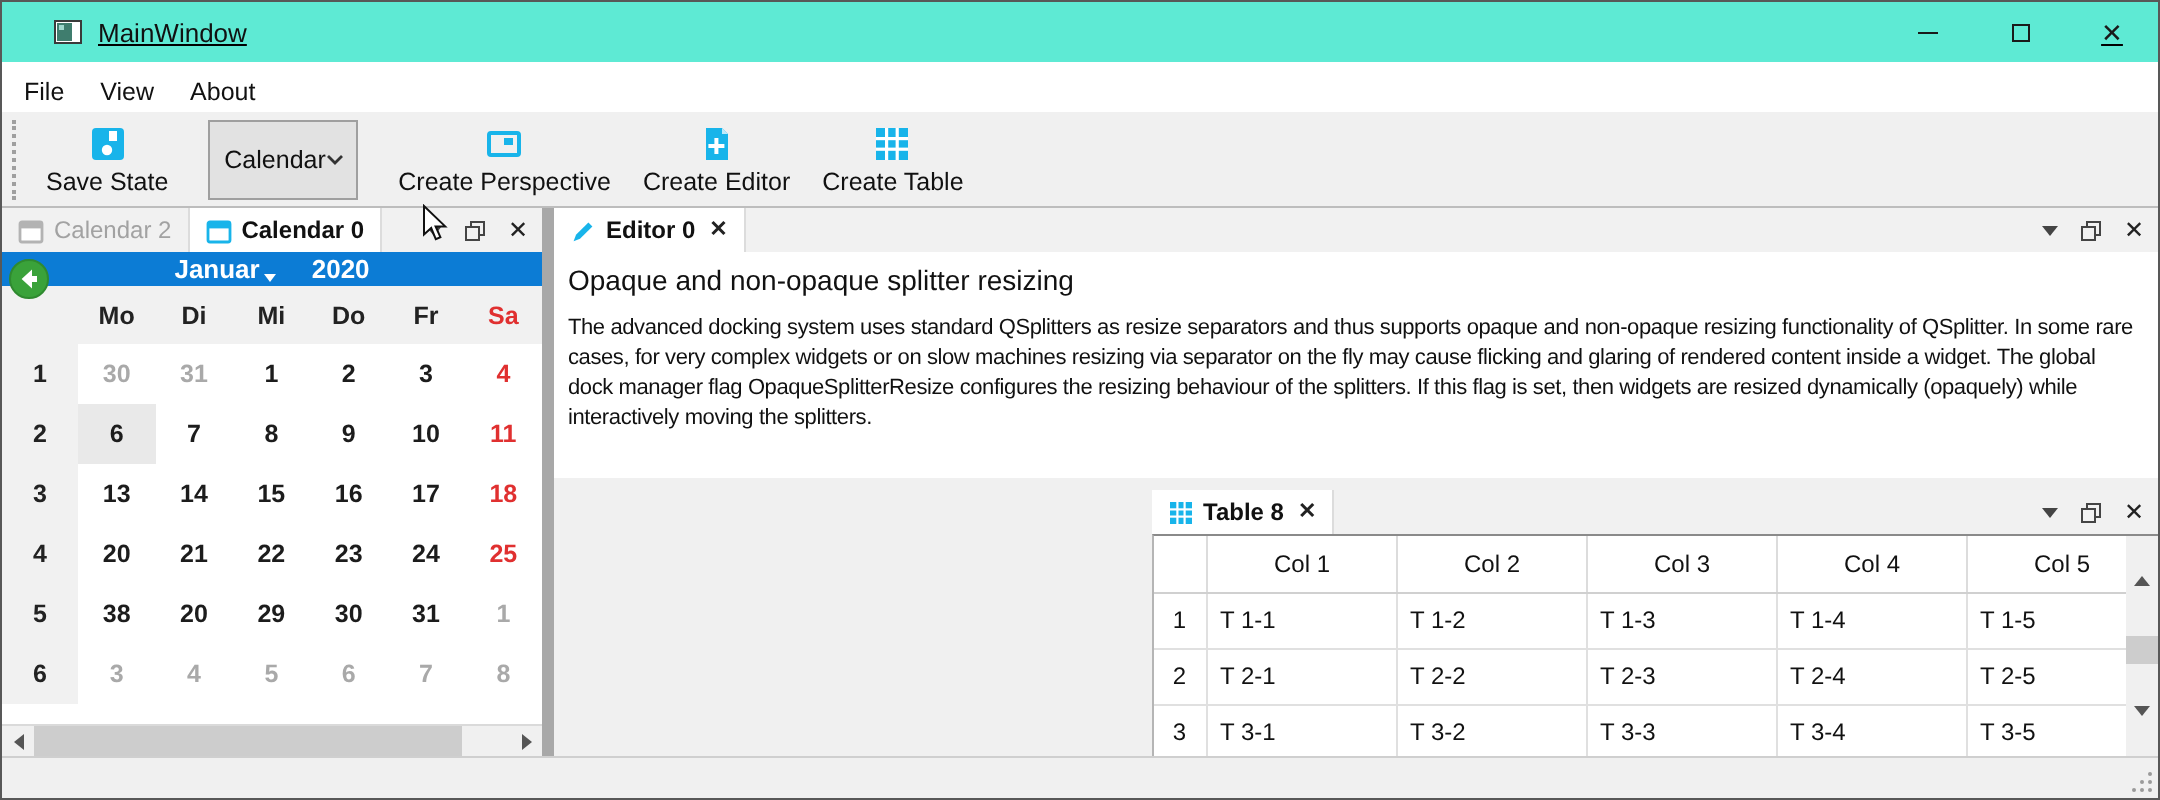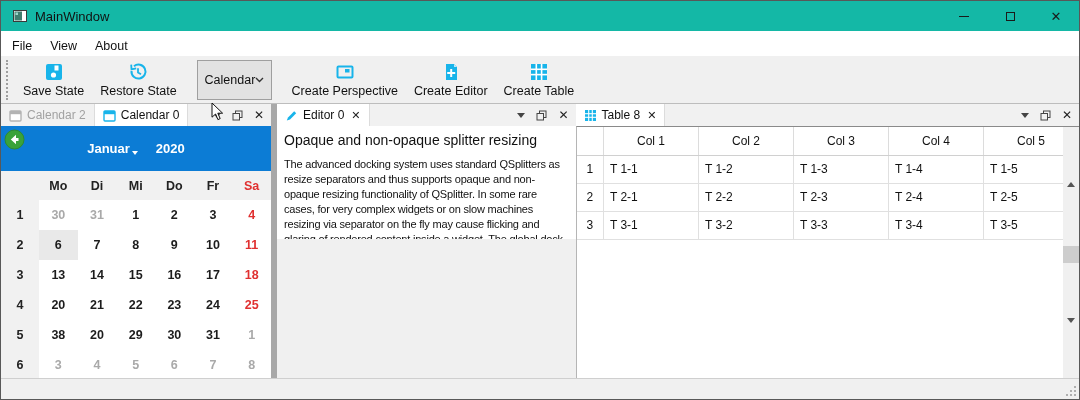--- a/index.html
+++ b/index.html
@@ -3,21 +3,21 @@
 <meta charset="utf-8">
 <style>
   * { box-sizing: border-box; margin: 0; padding: 0; }
   html,body { background:#fff; }
   body { font-family: "Liberation Sans", sans-serif; }
 
   .window { position:relative; width:1080px; height:400px; border:1px solid #585858;
             background:#fff; overflow:hidden; }
 
   
-  .titlebar { height:30px; display:flex; align-items:center; padding-left:11px; background:#14b8a6; }
+  .titlebar { height:30px; display:flex; align-items:center; padding-left:25px; background:#5eead4;text-decoration:underline; }
   .app-title { font-size:13px; color:#111; margin-left:7px; }
   .win-controls { margin-left:auto; display:flex; height:100%; }
   .win-btn { width:46px; height:100%; display:flex; align-items:center; justify-content:center; }
   .glyph-min { width:10px; border-top:1px solid #1a1a1a; display:inline-block; }
   .glyph-max { width:9px; height:9px; border:1px solid #1a1a1a; display:inline-block; }
   .glyph-close { font-size:13px; color:#1a1a1a; line-height:1; }
 
   
   .menubar { height:25px; display:flex; align-items:flex-end; background:#fff; padding-left:2px; }
   .menu-item { padding:3px 9px; font-size:12.5px; color:#111; }
@@ -33,31 +33,31 @@
            font-size:12.5px; color:#111; }
 
   
   .main { display:flex; height:274px; background:#f0f0f0; }
   .vsplitter { width:6px; background:#a8a8a8; }
   .hsplitter { height:6px; background:#a8a8a8; }
 
   .tabbar { height:22px; display:flex; align-items:stretch; background:#f1f1f1; flex:none; }
   .tab { display:flex; align-items:center; gap:5px; padding:0 8px; font-size:12px;
          border-right:1px solid #dcdcdc; color:#111; }
-  .tab.active { background:#fff; }
+  .tab.active { background:#fff;font-weight:bold; }
   .tab.inactive { color:#a2a2a2; }
   .tab-close { font-size:11px; color:#222; margin-left:2px; line-height:1; }
   .dock-btns { margin-left:auto; display:flex; align-items:center; gap:11px; padding-right:7px; }
   .menu-tri { width:0; height:0; border-left:4px solid transparent; border-right:4px solid transparent;
               border-top:5px solid #444; display:inline-block; }
   .dock-close { font-size:12px; color:#222; line-height:1; }
 
   
   .dock-left { width:270px; display:flex; flex-direction:column; background:#fff; }
-  .cal-header { height:45px; background:#0c7cd5; position:relative; display:flex;
+  .cal-header { height:17px; background:#0c7cd5; position:relative; display:flex;
                 align-items:center; justify-content:center; gap:18px; flex:none; }
   .cal-back { position:absolute; left:3px; top:3px; line-height:0; }
   .month-wrap { display:flex; align-items:flex-end; gap:2px; }
   .month-label, .year-label { color:#fff; font-weight:bold; font-size:13px; }
   .month-tri { width:0; height:0; border-left:3.5px solid transparent; border-right:3.5px solid transparent;
                border-top:4px solid #fff; display:inline-block; margin-bottom:1px; }
   .weekday-row { display:grid; grid-template-columns:38px repeat(6,1fr); height:29px;
                  background:#f1f1f1; align-items:center; flex:none; }
   .weekday { text-align:center; font-weight:bold; font-size:12.5px; color:#222; }
   .weekday.weekend { color:#e03030; }
@@ -72,21 +72,21 @@
   .day.selected { background:#e9e9e9; }
   .hscroll { height:16px; border-top:1px solid #dadada; display:flex; background:#f0f0f0; flex:none; }
   .scroll-btn { width:16px; height:100%; display:flex; align-items:center; justify-content:center; }
   .hthumb { width:214px; background:#cdcdcd; }
   .tri-left { width:0;height:0;border-top:4px solid transparent;border-bottom:4px solid transparent;border-right:5px solid #555; }
   .tri-right { width:0;height:0;border-top:4px solid transparent;border-bottom:4px solid transparent;border-left:5px solid #555; }
   .tri-up { width:0;height:0;border-left:4px solid transparent;border-right:4px solid transparent;border-bottom:5px solid #555; }
   .tri-down { width:0;height:0;border-left:4px solid transparent;border-right:4px solid transparent;border-top:5px solid #555; }
 
   
-  .right-col { flex:1; display:flex; min-width:0; }
+  .right-col { flex:1; display:flex; flex-direction:column; min-width:0;align-items:flex-end; }
   .editor-dock { height:135px; display:flex; flex-direction:column; background:#fff; }
   .editor-content { flex:1; padding:6px 8px 0 7px; overflow:hidden; background:#fff; }
   .editor-heading { font-size:14px; color:#111; }
   .editor-paragraph { margin-top:9px; font-size:11px; letter-spacing:-0.2px; line-height:15px; color:#111; }
 
   .table-dock { flex:1; display:flex; flex-direction:column; background:#fff; min-height:0; }
   .table-wrap { flex:1; border-top:1px solid #8a8a8a; border-left:1px solid #b5b5b5;
                 position:relative; overflow:hidden; background:#fff; }
   table { border-collapse:collapse; font-size:12px; color:#111; }
   th { font-weight:400; height:28px; border-right:1px solid #dcdcdc; border-bottom:1px solid #d0d0d0;
@@ -142,30 +142,20 @@
     <span class="tb-handle"></span>
     <div class="tb-btn">
       <span style="line-height:0;">
         <svg width="20" height="20" viewBox="0 0 20 20">
             <rect x="2" y="2" width="16" height="16" rx="2" fill="#18b4ea"></rect>
             <rect x="10.5" y="3.5" width="4" height="5" fill="#fff"></rect>
             <circle cx="9.5" cy="13" r="2.6" fill="#fff"></circle>
           </svg>
       </span>
       <span>Save State</span>
-    </div>
-    <div class="tb-btn">
-      <span style="line-height:0;">
-        <svg width="20" height="20" viewBox="0 0 20 20">
-            <path d="M6 4.2 A7 7 0 1 1 3.5 9" fill="none" stroke="#18b4ea" stroke-width="2"></path>
-            <path d="M3.2 2.6 L3.5 7.4 L8.2 6.4" fill="none" stroke="#18b4ea" stroke-width="1.8"></path>
-            <path d="M10 6.2 V10.4 L13 12.2" fill="none" stroke="#18b4ea" stroke-width="1.8"></path>
-          </svg>
-      </span>
-      <span>Restore State</span>
     </div>
     <div class="combo">
       <span>Calendar</span>
       <span style="line-height:0;">
         <svg width="9" height="6" viewBox="0 0 9 6">
             <polyline points="1,1 4.5,4.5 8,1" fill="none" stroke="#333" stroke-width="1.4"></polyline>
           </svg>
       </span>
     </div>
     <div class="tb-btn">

